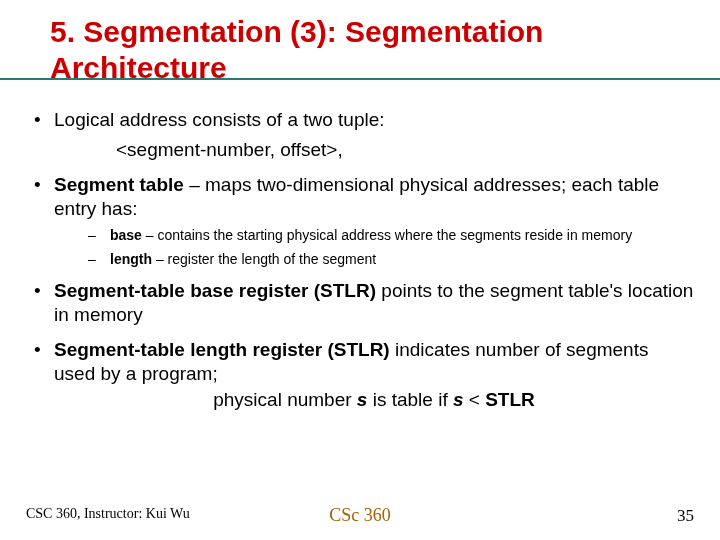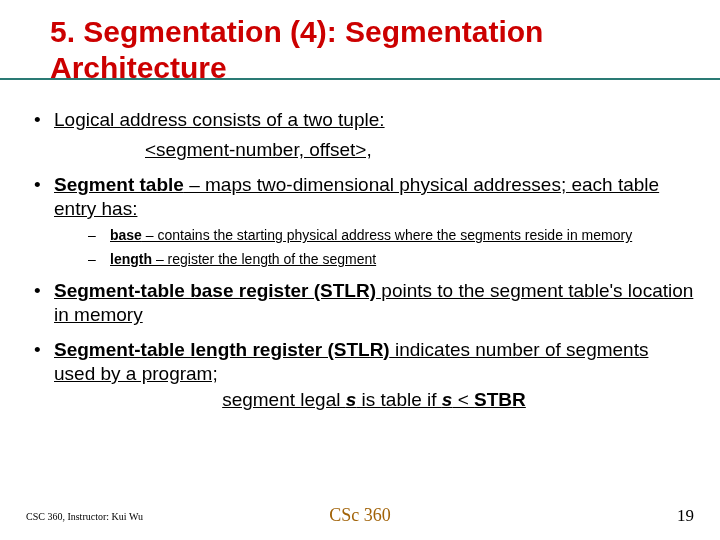--- a/index.html
+++ b/index.html
@@ -28,43 +28,43 @@
     top: 78px;
     height: 0;
     border-top: 2px solid #2a7a74;
   }
   .content {
     margin-top: 22px;
     font-size: 19px;
     line-height: 1.28;
   }
   ul.b1 { list-style: none; padding-left: 0; }
-  ul.b1 > li { position: relative; padding-left: 28px; margin-bottom: 10px; text-decoration: underline; }
+  ul.b1 > li { position: relative; padding-left: 28px; margin-bottom: 10px; }
   ul.b1 > li::before {
     content: "•";
     position: absolute;
     left: 8px;
     top: 0;
     font-size: 19px;
   }
-  .indent1 { margin: 6px 0 8px 91px; }
+  .indent1 { margin: 6px 0 8px 62px; }
   ul.b2 { list-style: none; padding-left: 0; margin: 6px 0 0 34px; }
   ul.b2 > li { position: relative; padding-left: 22px; margin-bottom: 6px; font-size: 14px; }
   ul.b2 > li::before {
     content: "–";
     position: absolute;
     left: 0;
     top: 0;
   }
   .center-line { text-align: center; margin-top: 2px; }
   .foot-left {
     position: absolute;
     left: 26px;
     bottom: 18px;
-    font-size: 10px;
+    font-size: 14px;
     font-family: "Times New Roman", Times, serif;
   }
   .foot-center {
     position: absolute;
     left: 0; right: 0;
     bottom: 14px;
     text-align: center;
     color: #a16207;
     font-size: 18px;
     font-family: "Times New Roman", Times, serif;
@@ -76,21 +76,21 @@
     font-size: 17px;
     font-family: "Times New Roman", Times, serif;
   }
   b { font-weight: bold; }
   i.bold { font-weight: bold; font-style: italic; }
 </style>
 </head>
 <body>
 
 <div class="title-wrap">
-  <div class="title">5. Segmentation (4): Segmentation Architecture</div>
+  <div class="title">5. Segmentation (3): Segmentation Architecture</div>
 </div>
 <div class="title-rule"></div>
 
 <div class="content">
   <ul class="b1">
     <li>
       <span>Logical address consists of a two tuple:</span>
       <div class="indent1">&lt;segment-number, offset&gt;,</div>
     </li>
     <li>
@@ -103,21 +103,21 @@
           <b>length</b><span> – register the length of the segment</span>
         </li>
       </ul>
     </li>
     <li>
       <b>Segment-table base register (STLR)</b><span> points to the segment table's location in memory</span>
     </li>
     <li>
       <b>Segment-table length register (STLR)</b><span> indicates number of segments used by a program;</span>
       <div class="center-line">
-        <span>segment legal </span><i class="bold">s</i><span> is table if </span><i class="bold">s</i><span> &lt; </span><b>STBR</b>
+        <span>physical number </span><i class="bold">s</i><span> is table if </span><i class="bold">s</i><span> &lt; </span><b>STLR</b>
       </div>
     </li>
   </ul>
 </div>
 
 <div class="foot-left">CSC 360, Instructor: Kui Wu</div>
 <div class="foot-center">CSc 360</div>
-<div class="foot-right">19</div>
+<div class="foot-right">35</div>
 
 </body></html>

